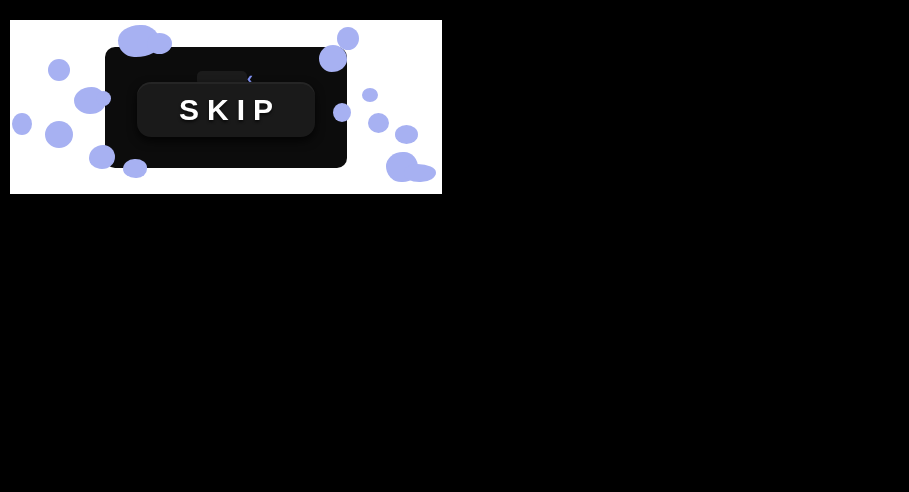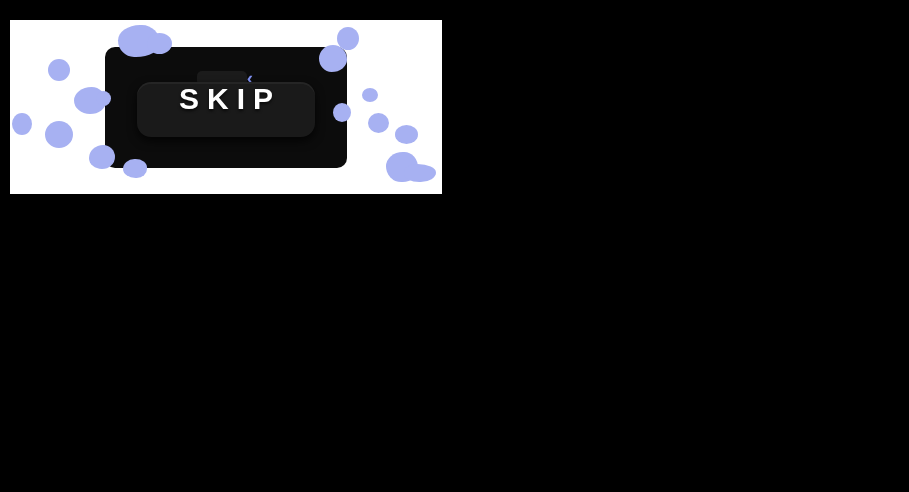--- a/index.html
+++ b/index.html
@@ -48,21 +48,21 @@
     user-select: none;
   }
   .skip {
     position: absolute;
     left: 32px; top: 35px;
     width: 178px; height: 55px;
     background: var(--button, #1a1a1a);
     border: none;
     border-radius: 14px;
     box-shadow: inset 0 2px 0 rgba(255,255,255,0.05), 0 4px 10px rgba(0,0,0,0.75);
-    display: flex; align-items: flex-start; justify-content: center;
+    display: flex; align-items: center; justify-content: center;
     cursor: pointer;
     padding: 0;
   }
   .skip span {
     color: var(--button_text, #fff);
     font-size: 30px;
     font-weight: bold;
     letter-spacing: 8px;
     margin-right: -8px;
     text-shadow: 0 2px 3px rgba(0,0,0,0.65);

